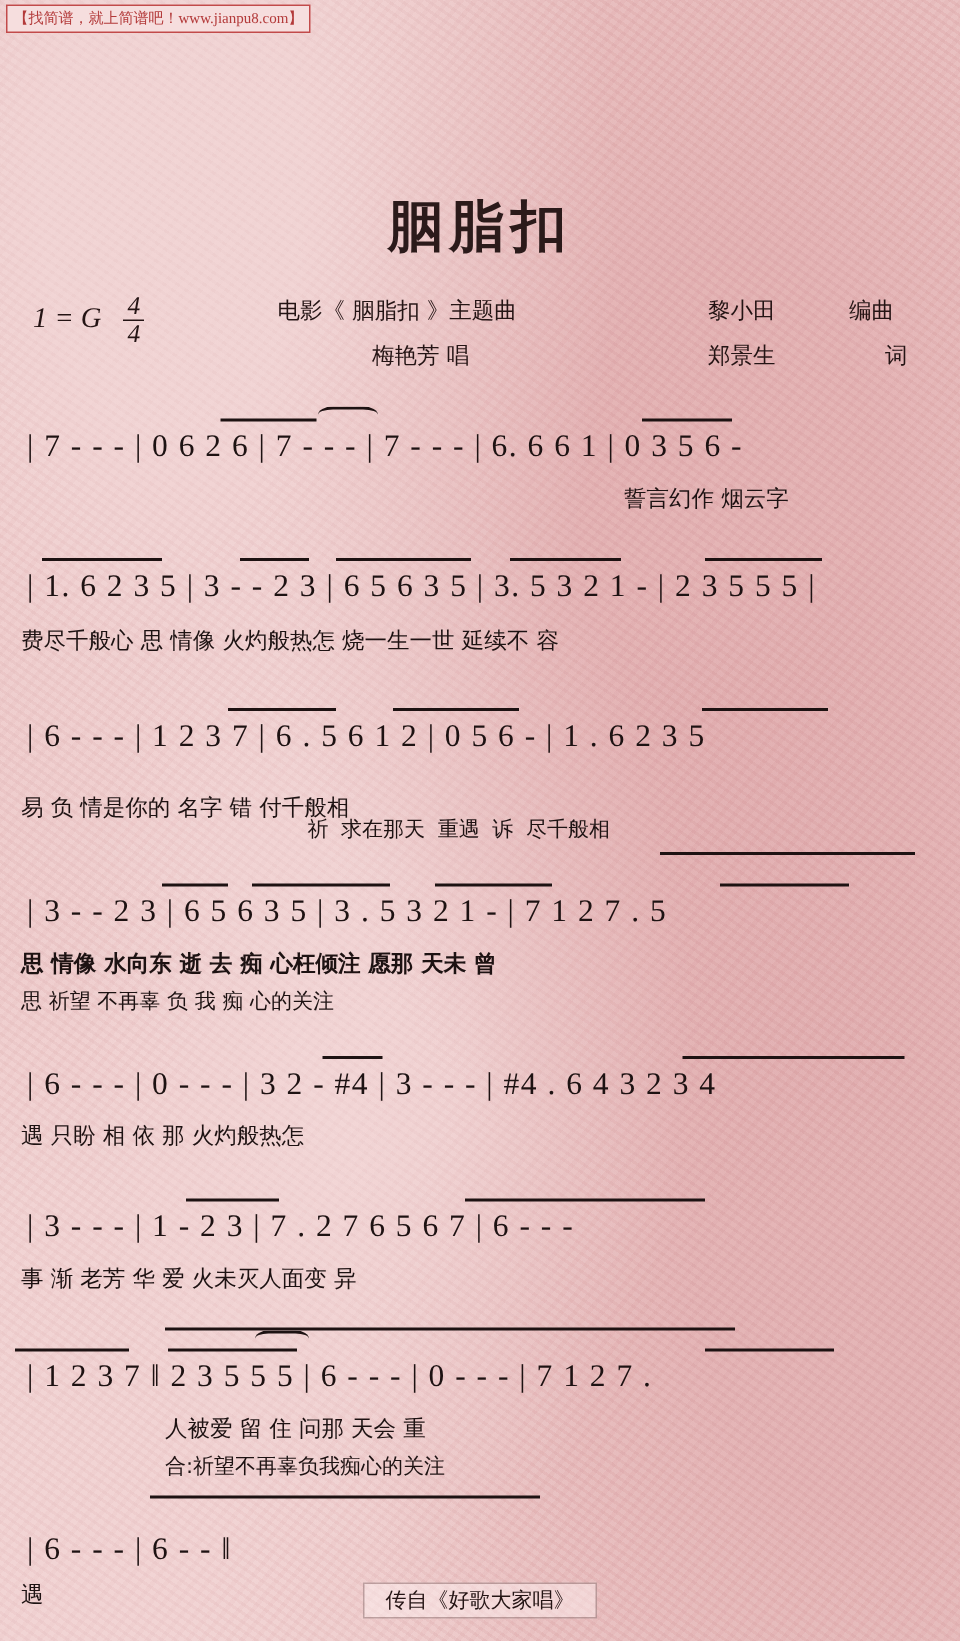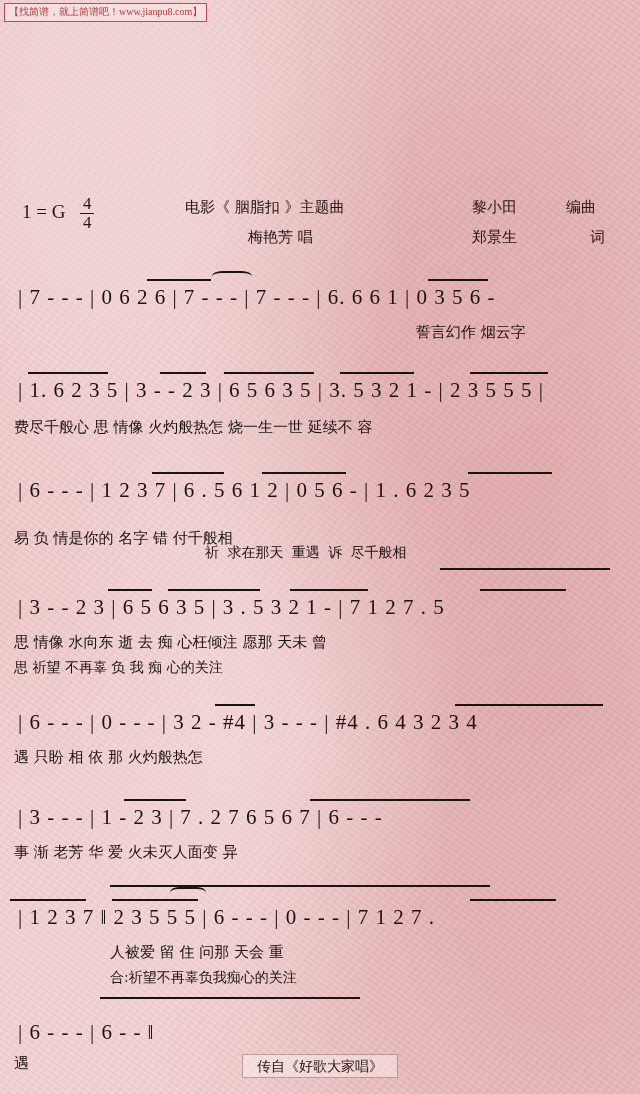--- a/index.html
+++ b/index.html
@@ -42,21 +42,21 @@
   }
   .banner .url{font-family:"Liberation Serif", serif;}
 
   .title{
     position:absolute;top:126px;left:0;width:640px;text-align:center;
     font-family:"DejaVu Sans", sans-serif;
     font-size:37px;font-weight:bold;color:#2b1a1a;letter-spacing:4px;
   }
 
   
-  .keysig{position:absolute;left:22px;top:196px;font-size:19px;color:#241414;font-family:"Liberation Serif", serif;}
+  .keysig{position:absolute;left:22px;top:196px;font-size:19px;color:#241414;font-family:"Liberation Serif", serif;font-style:italic;}
   .keysig .frac{display:inline-block;vertical-align:middle;margin-left:10px;text-align:center;line-height:.95;font-size:17px;}
   .keysig .frac b{display:block;font-weight:normal;}
   .keysig .frac .bar{display:block;width:14px;height:1px;background:#241414;margin:1px auto;}
 
   .credits{position:absolute;left:0;top:198px;width:640px;font-size:15px;color:#241414;}
   .cz{position:absolute;white-space:nowrap;}
 
   
   .sys{position:absolute;left:0;width:640px;}
   .notes{
@@ -91,20 +91,21 @@
 <body>
 
 <div class="content">
 
   <div class="paper-tex"></div>
 
   <div class="banner">
     <span>【找简谱，就上简谱吧！</span><span class="url">www.jianpu8.com】</span>
   </div>
 
+  <div class="title">胭脂扣</div>
 
   <div class="keysig">
     <span>1 = G</span>
     <span class="frac">
       <b>4</b>
       <span class="bar"></span>
       <b>4</b>
     </span>
   </div>
 
@@ -144,21 +145,21 @@
     <div class="lyr lyr2" style="left:205px;top:66px;font-family:Liberation Mono, monospace;">祈  求在那天    重遇    诉 尽千般相</div>
     <div class="beam" style="left:440px;top:90px;width:170px;"></div>
   </div>
 
   <div class="sys" style="top:595px;">
     <div class="notes">| 3  -  - 2 3  | 6 5 6 3 5  | 3 . 5 3 2 1 -  | 7  1  2 7 . 5</div>
     <div class="beam" style="left:108px;top:-6px;width:44px;"></div>
     <div class="beam" style="left:168px;top:-6px;width:92px;"></div>
     <div class="beam" style="left:290px;top:-6px;width:78px;"></div>
     <div class="beam" style="left:480px;top:-6px;width:86px;"></div>
-    <div class="lyr" style="left:14px;top:38px;">思        情像   水向东 逝 去  痴   心枉倾注    愿那 天未  曾</div>
+    <div class="lyr" style="left:14px;top:38px;font-weight:bold;">思        情像   水向东 逝 去  痴   心枉倾注    愿那 天未  曾</div>
     <div class="lyr lyr2" style="left:14px;top:64px;">思        祈望   不再辜 负 我  痴   心的关注</div>
   </div>
 
   <div class="sys" style="top:710px;">
     <div class="notes">| 6 - - -  | 0 - - -  | 3 2 - #4 | 3 - - -  | #4 . 6 4 3 2 3 4</div>
     <div class="beam" style="left:215px;top:-6px;width:40px;"></div>
     <div class="beam" style="left:455px;top:-6px;width:148px;"></div>
     <div class="lyr" style="left:14px;top:38px;">遇                只盼   相  依            那   火灼般热怎</div>
   </div>
 

